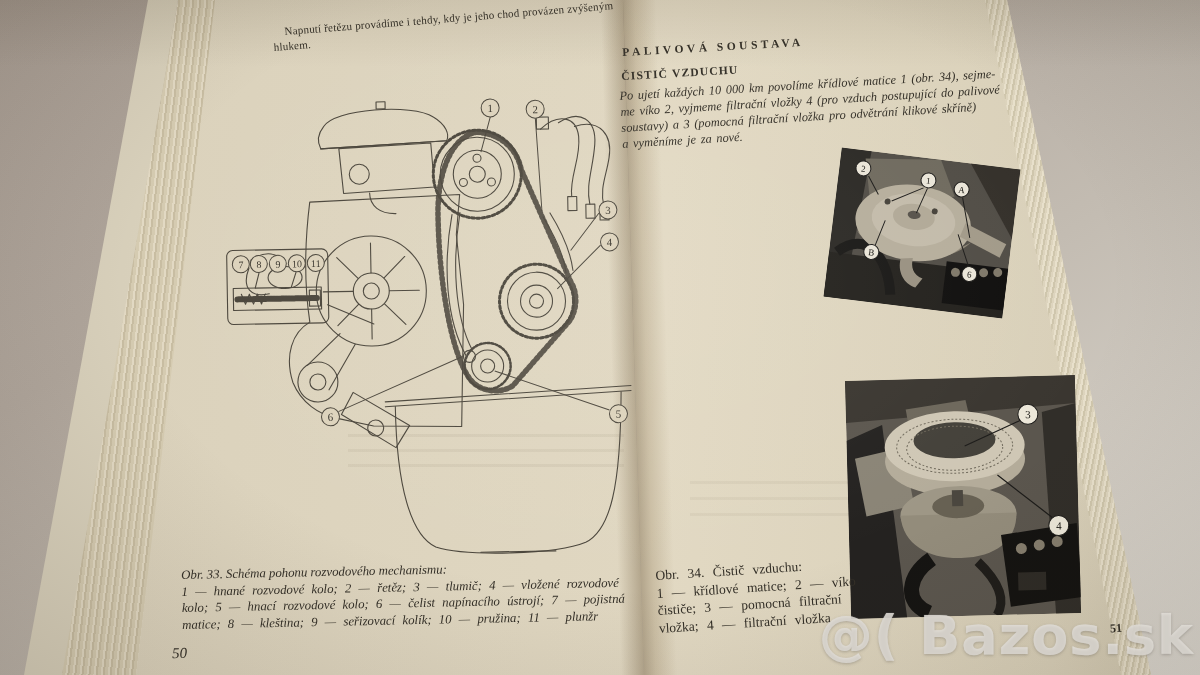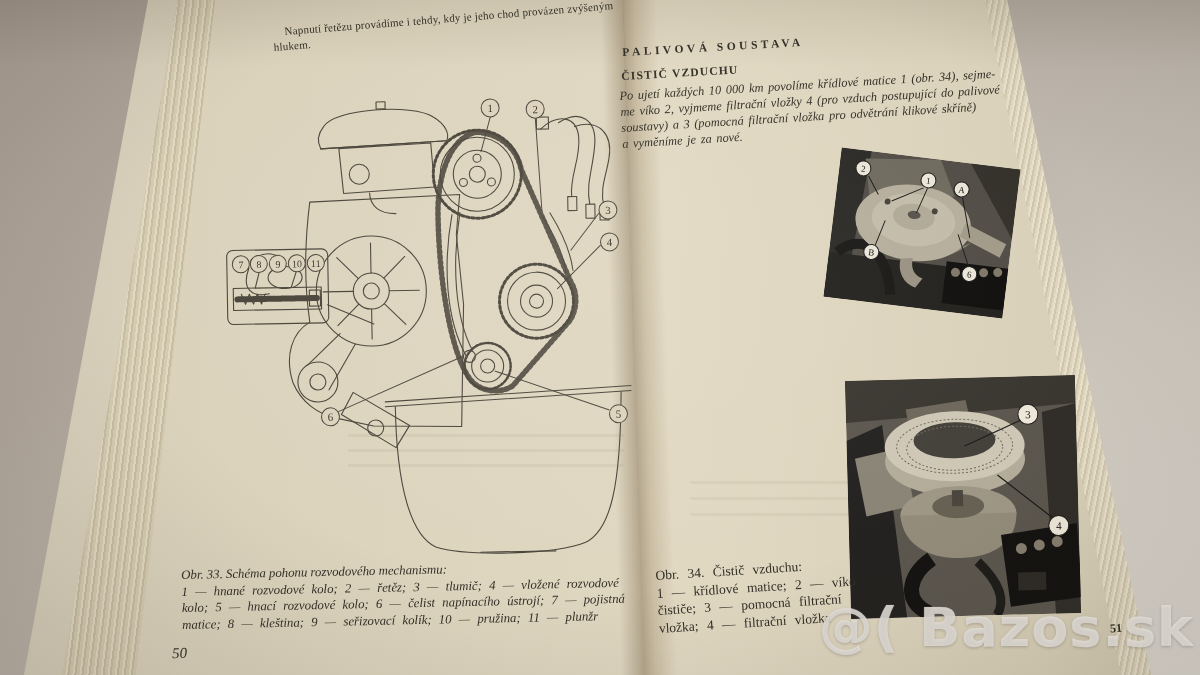--- a/index.html
+++ b/index.html
@@ -44,21 +44,21 @@
   .pn51{left:1110px;top:621px;font-size:12px;font-weight:bold;transform:rotate(-4deg);}
   
   .fig33{position:absolute;left:222px;top:95px;width:420px;height:470px;transform:rotate(-1deg);}
   .photo1{position:absolute;left:832px;top:158px;width:180px;height:150px;transform:rotate(7deg);}
   .photo2{position:absolute;left:848px;top:378px;width:230px;height:238px;transform:rotate(-1.5deg);}
   .smudge{position:absolute;pointer-events:none;}
   .sm1{left:348px;top:424px;width:276px;height:52px;opacity:.8;
     background:repeating-linear-gradient(0deg,transparent 0 9px,rgba(110,98,76,.10) 9px 12px,transparent 12px 15px);}
   .sm2{left:690px;top:468px;width:210px;height:58px;
     background:repeating-linear-gradient(0deg,transparent 0 10px,rgba(110,98,76,.07) 10px 13px,transparent 13px 16px);}
-  .watermark{position:absolute;right:6px;bottom:16px;
+  .watermark{position:absolute;right:6px;bottom:8px;
     font-family:"DejaVu Sans","Liberation Sans",sans-serif;
     font-size:54px;font-weight:bold;letter-spacing:1px;
     color:rgba(222,218,211,.72);
     text-shadow:0 1px 3px rgba(80,74,66,.35),0 0 1px rgba(255,255,255,.65);}
   svg{display:block;}
   svg text{font-family:"Liberation Serif","DejaVu Serif",serif;}
 </style>
 </head>
 <body>
 

